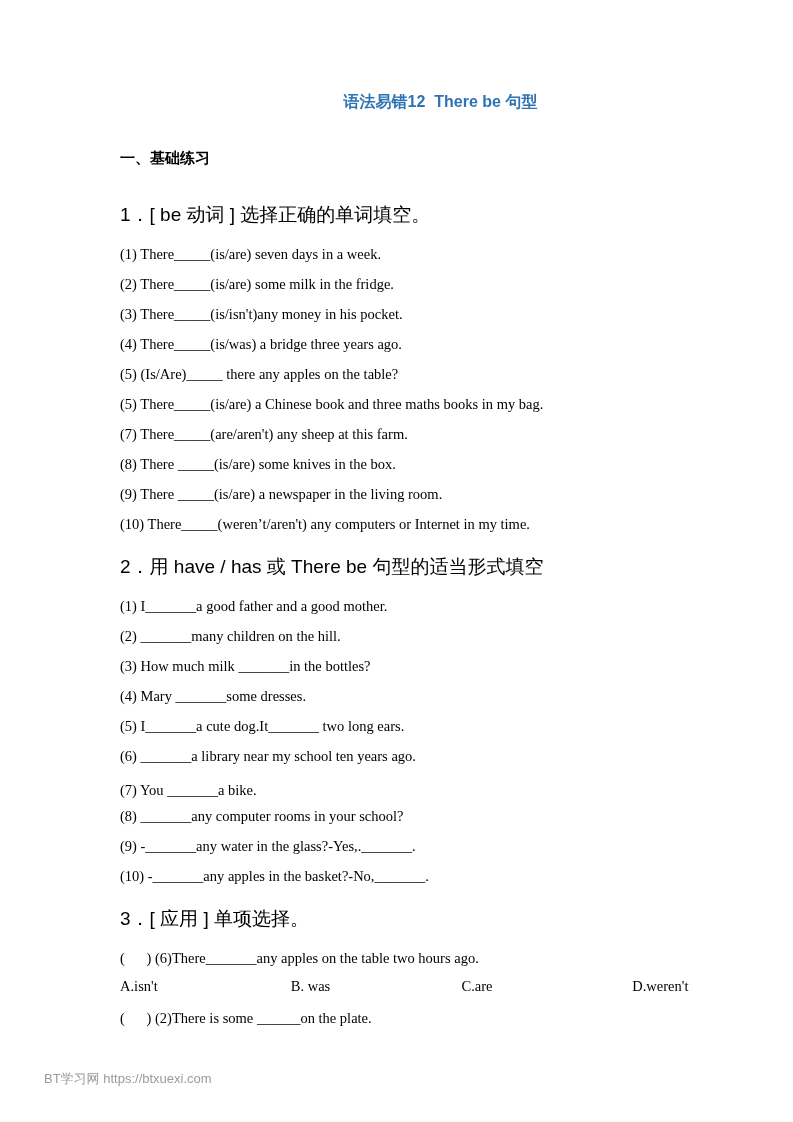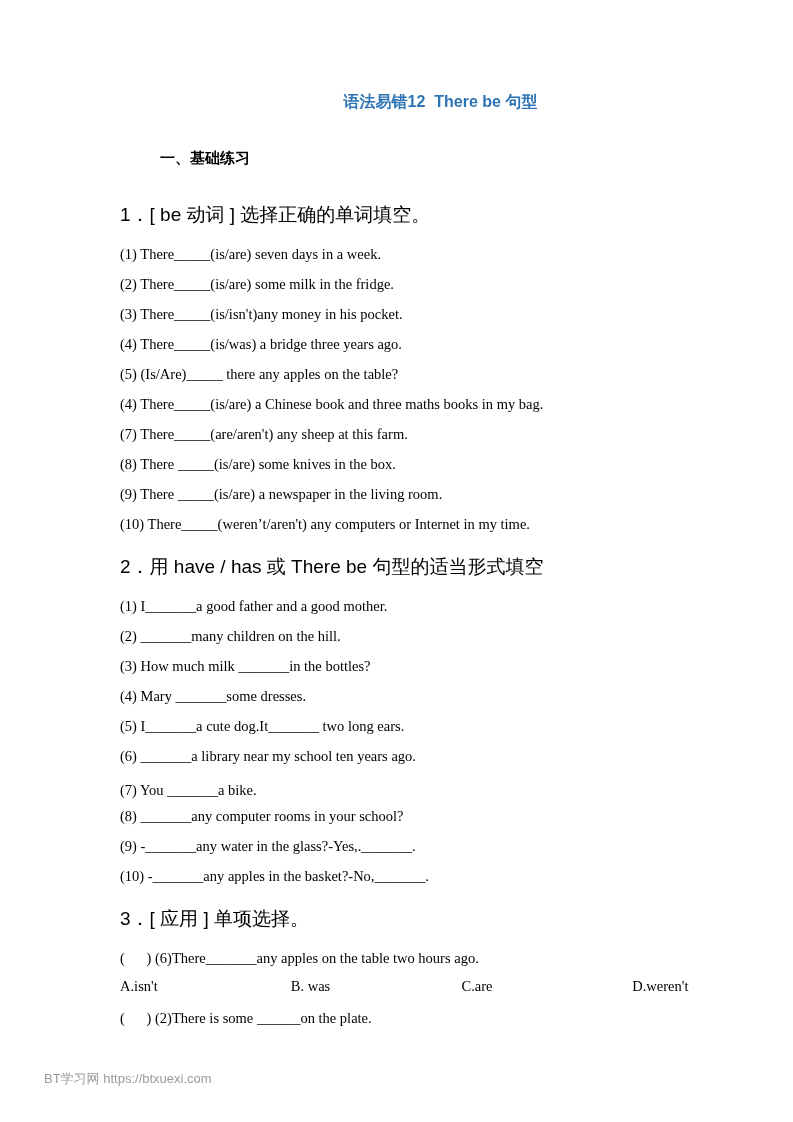--- a/index.html
+++ b/index.html
@@ -25,21 +25,20 @@
     font-weight: bold;
     color: #2E74B5;
     font-family: "Liberation Sans", sans-serif;
   }
   .part-heading {
     top: 149px;
     left: 76px;
     font-size: 15px;
     font-weight: bold;
     font-family: "Liberation Sans", sans-serif;
-    margin-left: 40px;
   }
   .ex-heading {
     font-size: 19px;
     font-family: "Liberation Sans", sans-serif;
     left: 76px;
   }
   .ex1-heading { top: 202px; }
   .ex2-heading { top: 554px; }
   .ex3-heading { top: 906px; }
   .item {
@@ -76,21 +75,21 @@
 
 <div class="abs part-heading">一、基础练习</div>
 
 <div class="abs ex-heading ex1-heading">1．[ be 动词 ] 选择正确的单词填空。</div>
 
 <div class="abs item" style="top:244px">(1) There_____(is/are) seven days in a week.</div>
 <div class="abs item" style="top:274px">(2) There_____(is/are) some milk in the fridge.</div>
 <div class="abs item" style="top:304px">(3) There_____(is/isn't)any money in his pocket.</div>
 <div class="abs item" style="top:334px">(4) There_____(is/was) a bridge three years ago.</div>
 <div class="abs item" style="top:364px">(5) (Is/Are)_____ there any apples on the table?</div>
-<div class="abs item" style="top:394px">(4) There_____(is/are) a Chinese book and three maths books in my bag.</div>
+<div class="abs item" style="top:394px">(5) There_____(is/are) a Chinese book and three maths books in my bag.</div>
 <div class="abs item" style="top:424px">(7) There_____(are/aren't) any sheep at this farm.</div>
 <div class="abs item" style="top:454px">(8) There _____(is/are) some knives in the box.</div>
 <div class="abs item" style="top:484px">(9) There _____(is/are) a newspaper in the living room.</div>
 <div class="abs item" style="top:514px">(10) There_____(weren’t/aren't) any computers or Internet in my time.</div>
 
 <div class="abs ex-heading ex2-heading">2．用 have / has 或 There be 句型的适当形式填空</div>
 
 <div class="abs item" style="top:596px">(1) I_______a good father and a good mother.</div>
 <div class="abs item" style="top:626px">(2) _______many children on the hill.</div>
 <div class="abs item" style="top:656px">(3) How much milk _______in the bottles?</div>

